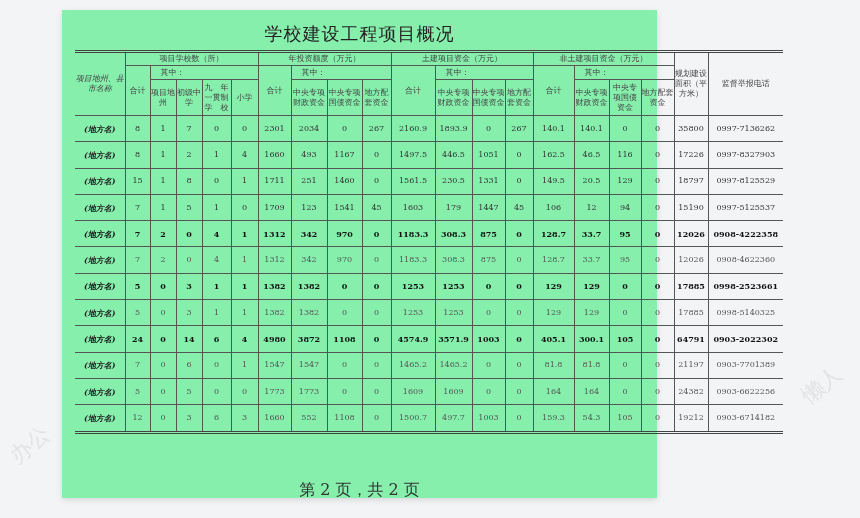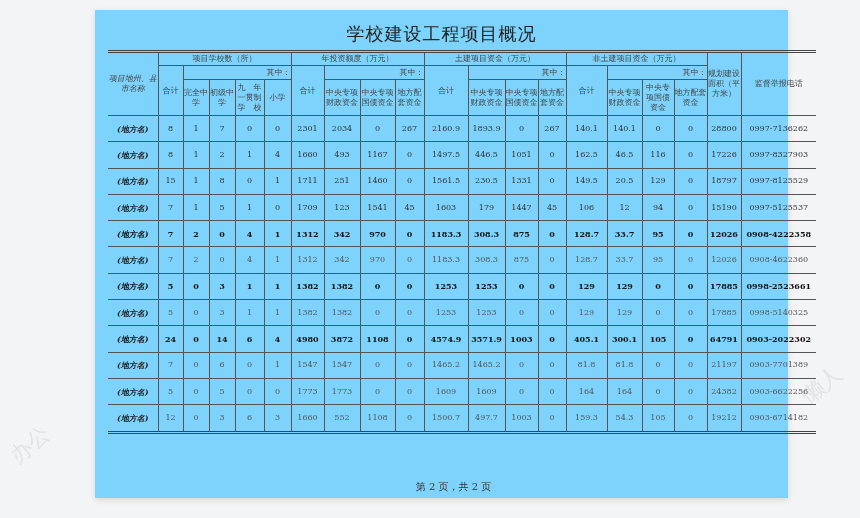--- a/index.html
+++ b/index.html
@@ -1,47 +1,47 @@
 <!DOCTYPE html>
 <html><head>
 <meta charset="utf-8">
 <style>
   html, body { margin: 0; padding: 0; }
   body {
     width: 860px; height: 518px; background: #f3f4f6; position: relative; overflow: hidden;
     font-family: "DejaVu Serif", "Liberation Serif", serif;
   }
   .page {
-    position: absolute; left: 62px; top: 10px; width: 693px; height: 488px;
-    background: #7dd3fc; box-shadow: 0 2px 6px rgba(0,0,0,0.12); margin-left: 33px;
+    position: absolute; left: 62px; top: 10px; width: 595px; height: 488px;
+    background: #86efac; box-shadow: 0 2px 6px rgba(0,0,0,0.12);
   }
   .title {
     position: absolute; left: 0; top: 12px; width: 100%; text-align: center;
     font-size: 18px; color: #222; letter-spacing: 1px;
   }
   table {
     position: absolute; left: 13px; top: 40px; width: 708px;
     border-collapse: collapse; table-layout: fixed;
     border-top: 3px double #444; border-bottom: 3px double #444;
   }
   td, th {
     border: 1px solid #555; font-size: 8px; color: #333; text-align: center;
     padding: 0; font-weight: normal; line-height: 10px;
   }
   th { color: #444; }
   th.left, td.left { border-left: none; font-style: italic; }
   th.right, td.right { border-right: none; }
-  th.qz { text-align: right; padding-left: 10px; }
+  th.qz { text-align: left; padding-left: 10px; }
   td { height: 25.3px; font-size: 8px; }
   td.name { font-weight: bold; color: #222; }
   tr.bold td { font-weight: bold; color: #111; }
   tr.light td:not(.name) { color: #555; }
   .footer {
-    position: absolute; left: 12px; top: 470px; width: 100%; text-align: center;
-    font-size: 10px; color: #333;
+    position: absolute; left: 0; top: 470px; width: 100%; text-align: center;
+    font-size: 16px; color: #333;
   }
   .wm {
     position: absolute; color: rgba(150,150,150,0.18); font-size: 22px;
     transform: rotate(-40deg); pointer-events: none;
   }
 </style>
 </head>
 <body>
 
 <div class="page">
@@ -84,21 +84,21 @@
         <th rowspan="2">合计</th>
         <th class="qz" colspan="4">其中：</th>
         <th rowspan="2">合计</th>
         <th class="qz" colspan="3">其中：</th>
         <th rowspan="2">合计</th>
         <th class="qz" colspan="3">其中：</th>
         <th rowspan="2">合计</th>
         <th class="qz" colspan="3">其中：</th>
       </tr>
       <tr style="height:36px">
-        <th>完全中学</th>
+        <th>项目地州</th>
         <th>初级中学</th>
         <th>九　年一贯制学　校</th>
         <th>小学</th>
         <th>中央专项财政资金</th>
         <th>中央专项国债资金</th>
         <th>地方配套资金</th>
         <th>中央专项财政资金</th>
         <th>中央专项国债资金</th>
         <th>地方配套资金</th>
         <th>中央专项财政资金</th>
@@ -119,21 +119,21 @@
           <td>0</td>
           <td>267</td>
           <td>2160.9</td>
           <td>1893.9</td>
           <td>0</td>
           <td>267</td>
           <td>140.1</td>
           <td>140.1</td>
           <td>0</td>
           <td>0</td>
-          <td>28800</td>
+          <td>35800</td>
           <td class="right">0997-7136262</td>
         </tr>
         <tr class="normal">
           <td class="name left">(地方名)</td>
           <td>8</td>
           <td>1</td>
           <td>2</td>
           <td>1</td>
           <td>4</td>
           <td>1660</td>

